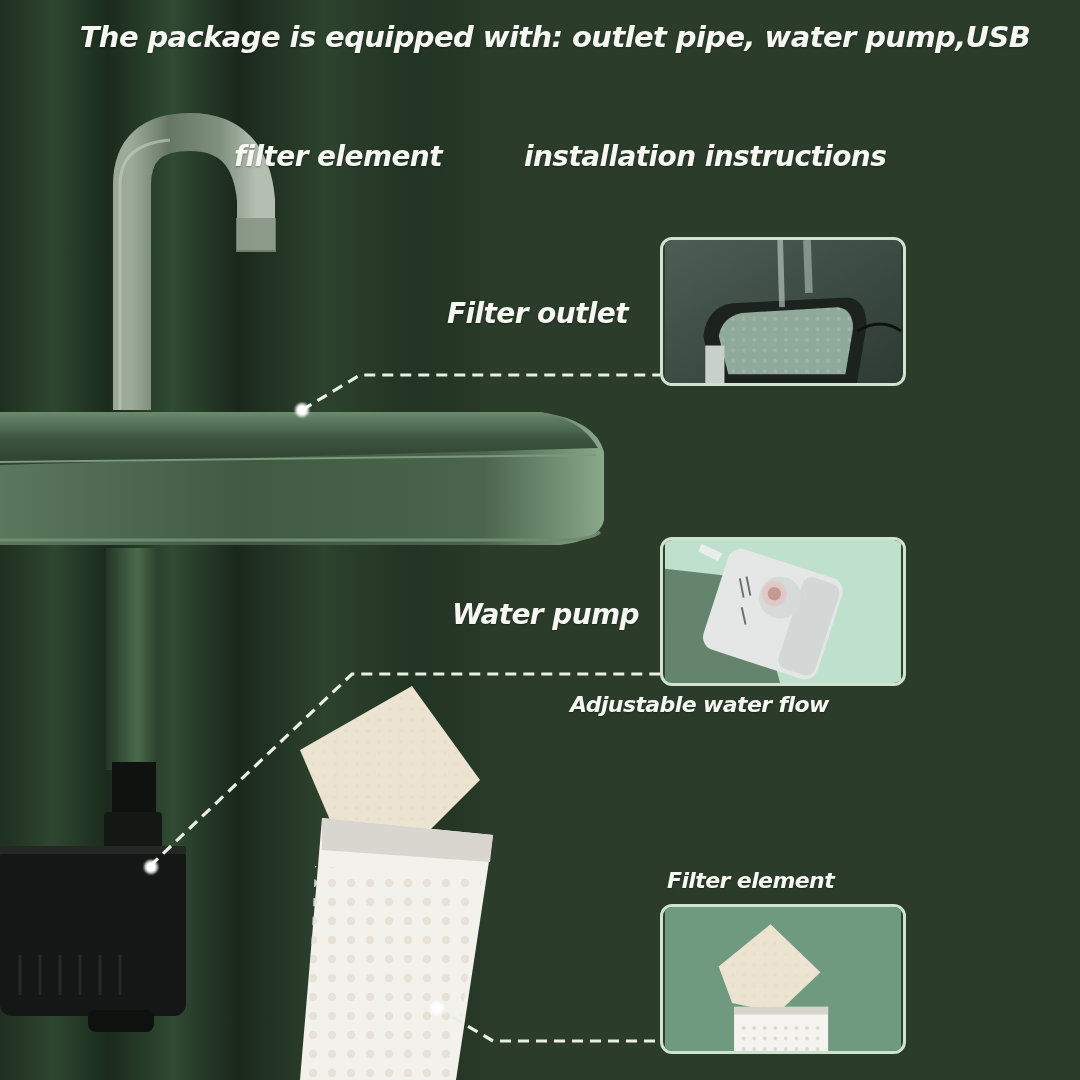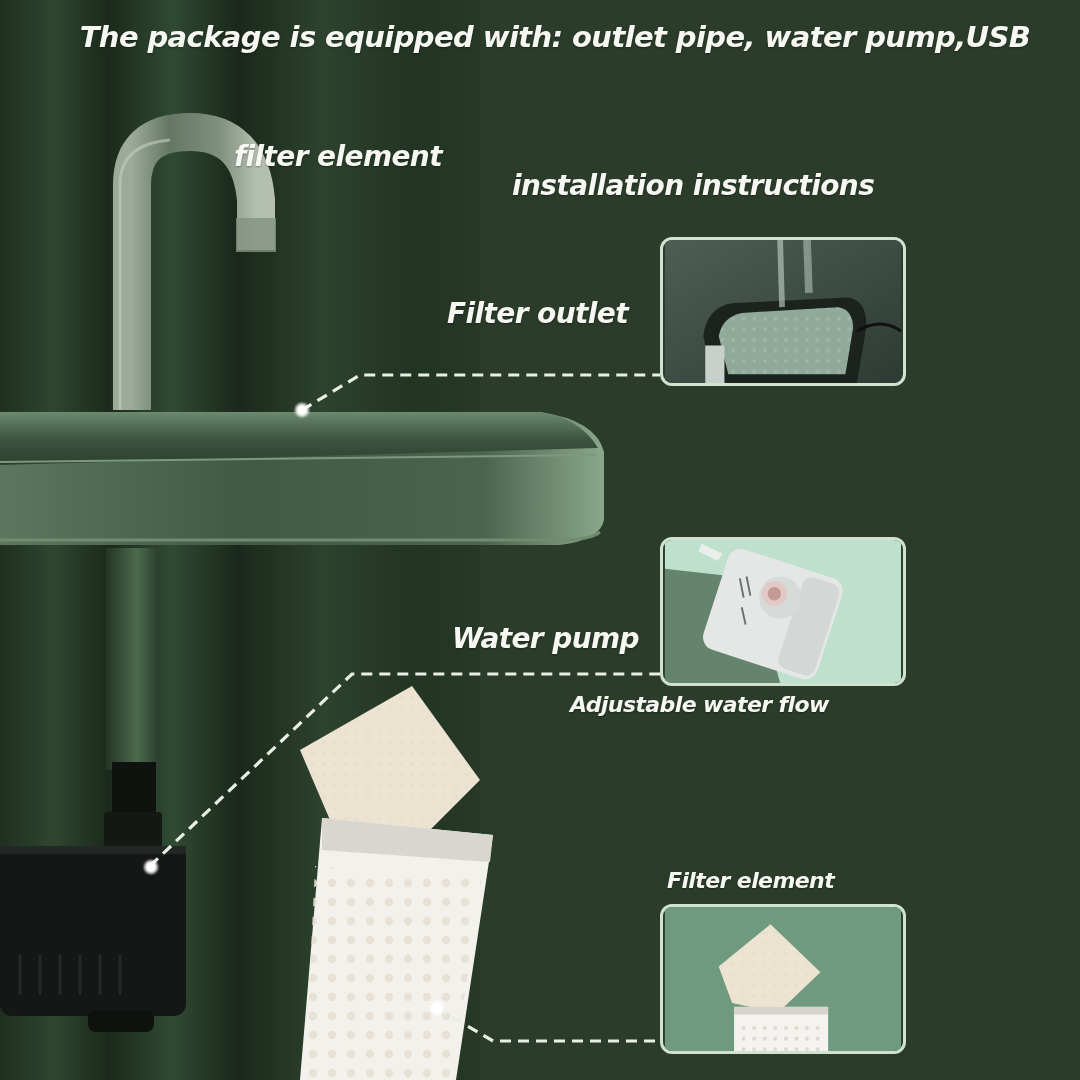--- a/index.html
+++ b/index.html
@@ -133,24 +133,24 @@
       <circle cx="302" cy="410" r="4.5"></circle>
       <circle cx="151" cy="867" r="7" filter="url(#soft)" opacity="0.85"></circle>
       <circle cx="151" cy="867" r="4.5"></circle>
       <circle cx="437" cy="1008" r="7" filter="url(#soft)" opacity="0.85"></circle>
       <circle cx="437" cy="1008" r="4.5"></circle>
     </g>
   </svg>
 
   <div class="text headline h1">The package is equipped with: outlet pipe, water pump,USB</div>
   <div class="text sub" style="left:234px;">filter element</div>
-  <div class="text sub" style="left:512px;margin-top:29px;">installation instructions</div>
+  <div class="text sub" style="left:524px;">installation instructions</div>
 
   <div class="text label" style="left:447px; top:297px;">Filter outlet</div>
-  <div class="text label" style="left:452px; top:598px;margin-top:24px;">Water pump</div>
+  <div class="text label" style="left:452px; top:598px;">Water pump</div>
   <div class="text label-small" style="left:570px; top:692px;">Adjustable water flow</div>
   <div class="text label-small" style="left:667px; top:868px;">Filter element</div>
 
   <div class="card" style="left:660px; top:237px; width:246px; height:149px;">
     <svg viewBox="0 0 246 149">
       <defs>
         <linearGradient id="c1bg" x1="0" x2="1" y1="0" y2="1">
           <stop offset="0" stop-color="#4d5e55"></stop>
             <stop offset="1" stop-color="#2d3b33"></stop>
         </linearGradient>

